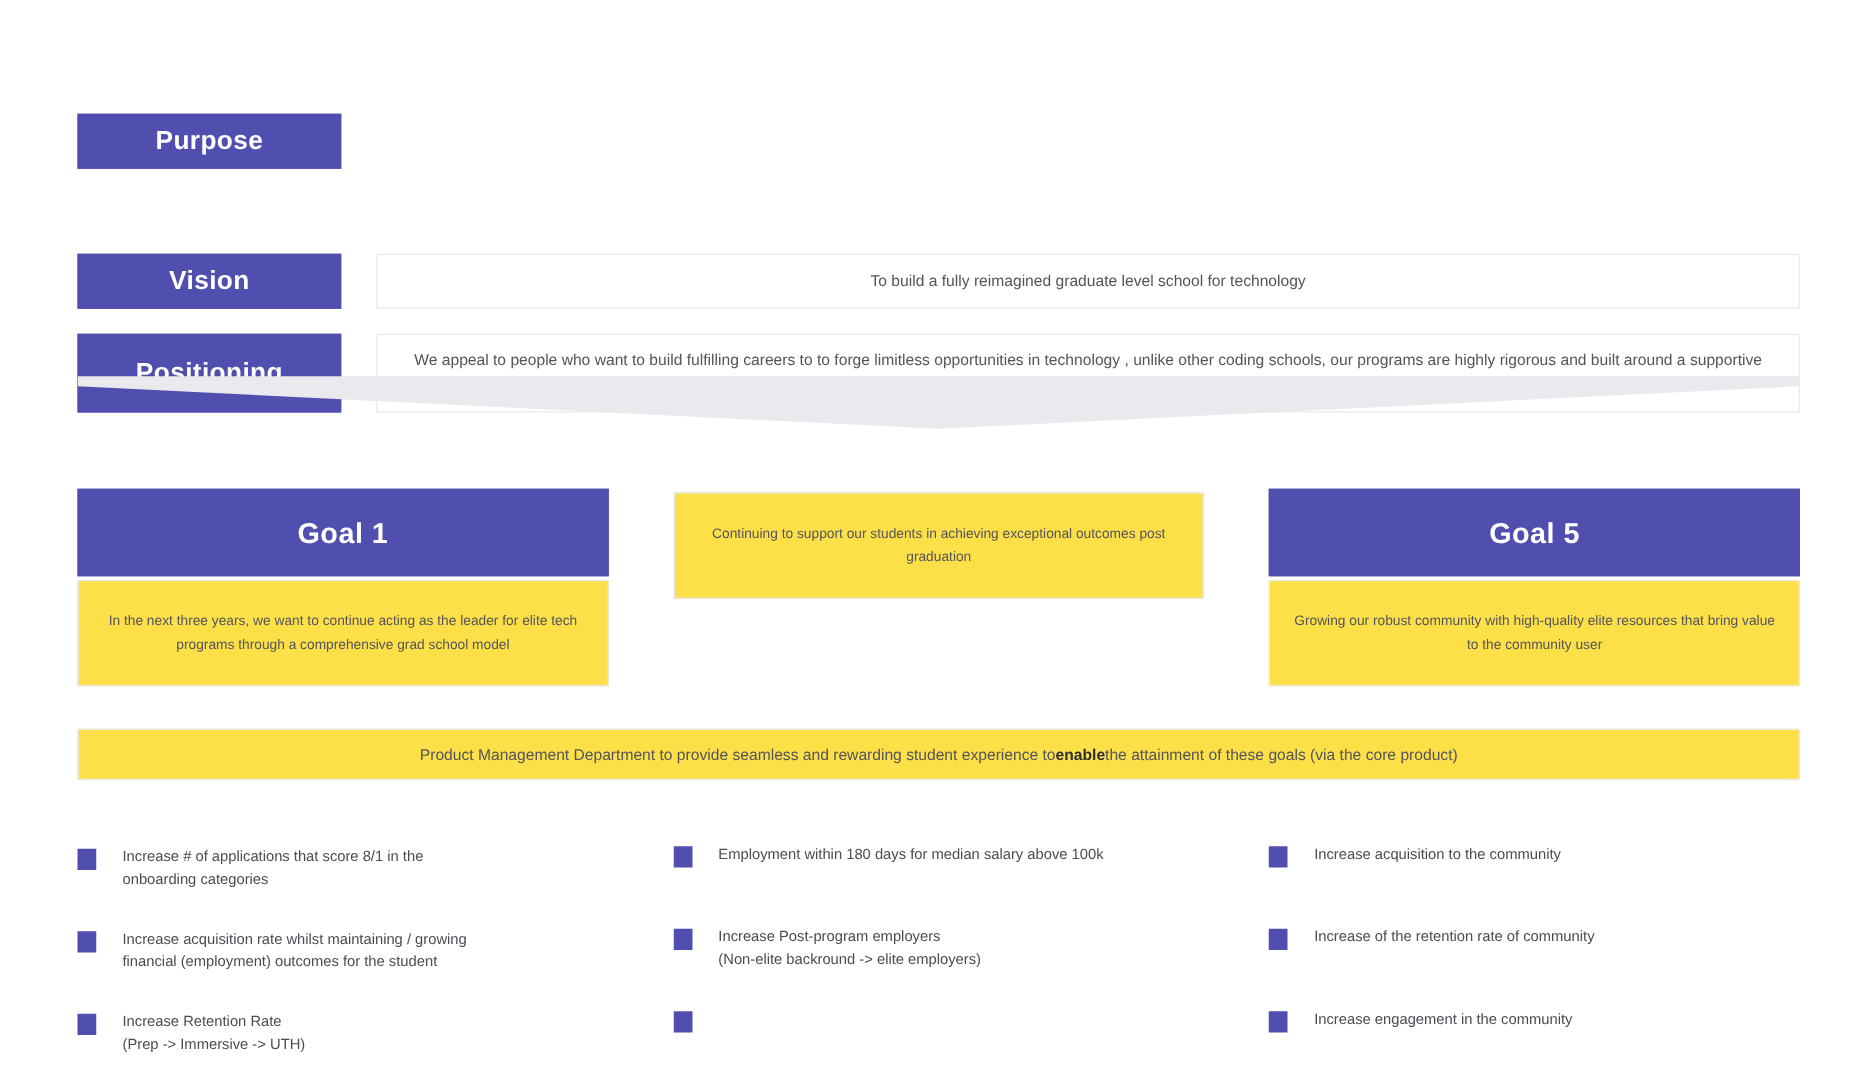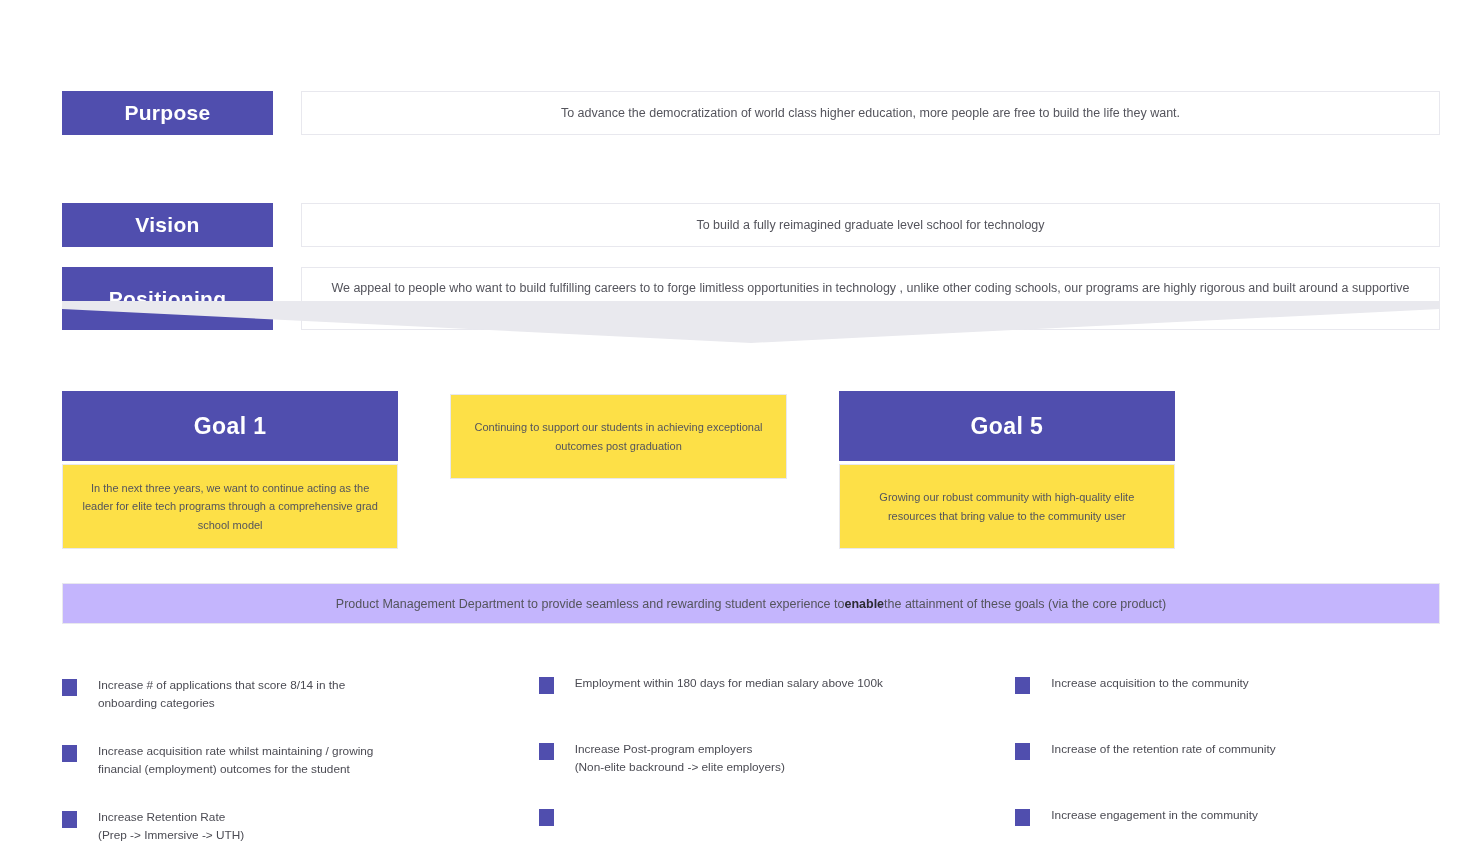--- a/index.html
+++ b/index.html
@@ -73,21 +73,21 @@
     width: 1378px;
     height: 48px;
   }
   .arrow-wrap svg { display: block; width: 100%; height: 100%; }
 
   
   .goals {
     position: absolute;
     left: 62px;
     top: 391px;
-    width: 1113px;
+    width: 1378px;
     display: flex;
     gap: 52px;
   }
   .goal-col { flex: 1 1 0; min-width: 0; }
   .goal-head {
     height: 70px;
     background: #504EAE;
     border: 1px solid #504EAE;
     box-sizing: border-box;
     color: #ffffff;
@@ -114,21 +114,21 @@
     color: #54545c;
   }
 
   
   .mission {
     position: absolute;
     left: 62px;
     top: 583px;
     width: 1378px;
     height: 41px;
-    background: #c4b5fd;
+    background: #fde047;
     border: 1px solid #e8e8ee;
     box-sizing: border-box;
     display: flex;
     align-items: center;
     justify-content: center;
     text-align: center;
     font-size: 12.5px;
     color: #54545c;
     padding: 0 20px;
   }
@@ -171,21 +171,20 @@
   .kpi-col.c2 .kpi-item .kpi-text { padding-top: 6px; }
   .kpi-col.c3 .kpi-item .kpi-text { padding-top: 6px; }
 </style>
 </head>
 <body>
 
 <section class="strategy">
 
   <div class="strat-row row-purpose">
     <div class="strat-label">Purpose</div>
-    <div class="strat-body">To advance the democratization of world class higher education, more people are free to build the life they want.</div>
   </div>
 
   <div class="strat-row row-vision">
     <div class="strat-label">Vision</div>
     <div class="strat-body">To build a fully reimagined graduate level school for technology</div>
   </div>
 
   <div class="strat-row row-position">
     <div class="strat-label tall">Positioning</div>
     <div class="strat-body">We appeal to people who want to build fulfilling careers to to forge limitless opportunities in technology , unlike other coding schools, our programs are highly rigorous and built around a supportive community</div>
@@ -221,21 +220,21 @@
   <span>Product Management Department to provide seamless and rewarding student experience to </span>
     <b>enable</b>
     <span> the attainment of these goals (via the core product)</span>
 </div>
 
 <section class="kpis">
 
   <div class="kpi-col c1">
     <div class="kpi-item">
       <span class="bullet"></span>
-      <span class="kpi-text">Increase # of applications that score 8/14 in the
+      <span class="kpi-text">Increase # of applications that score 8/1 in the
 onboarding categories</span>
     </div>
     <div class="kpi-item">
       <span class="bullet"></span>
       <span class="kpi-text">Increase acquisition rate whilst maintaining / growing
 financial (employment) outcomes for the student</span>
     </div>
     <div class="kpi-item">
       <span class="bullet"></span>
       <span class="kpi-text">Increase Retention Rate

